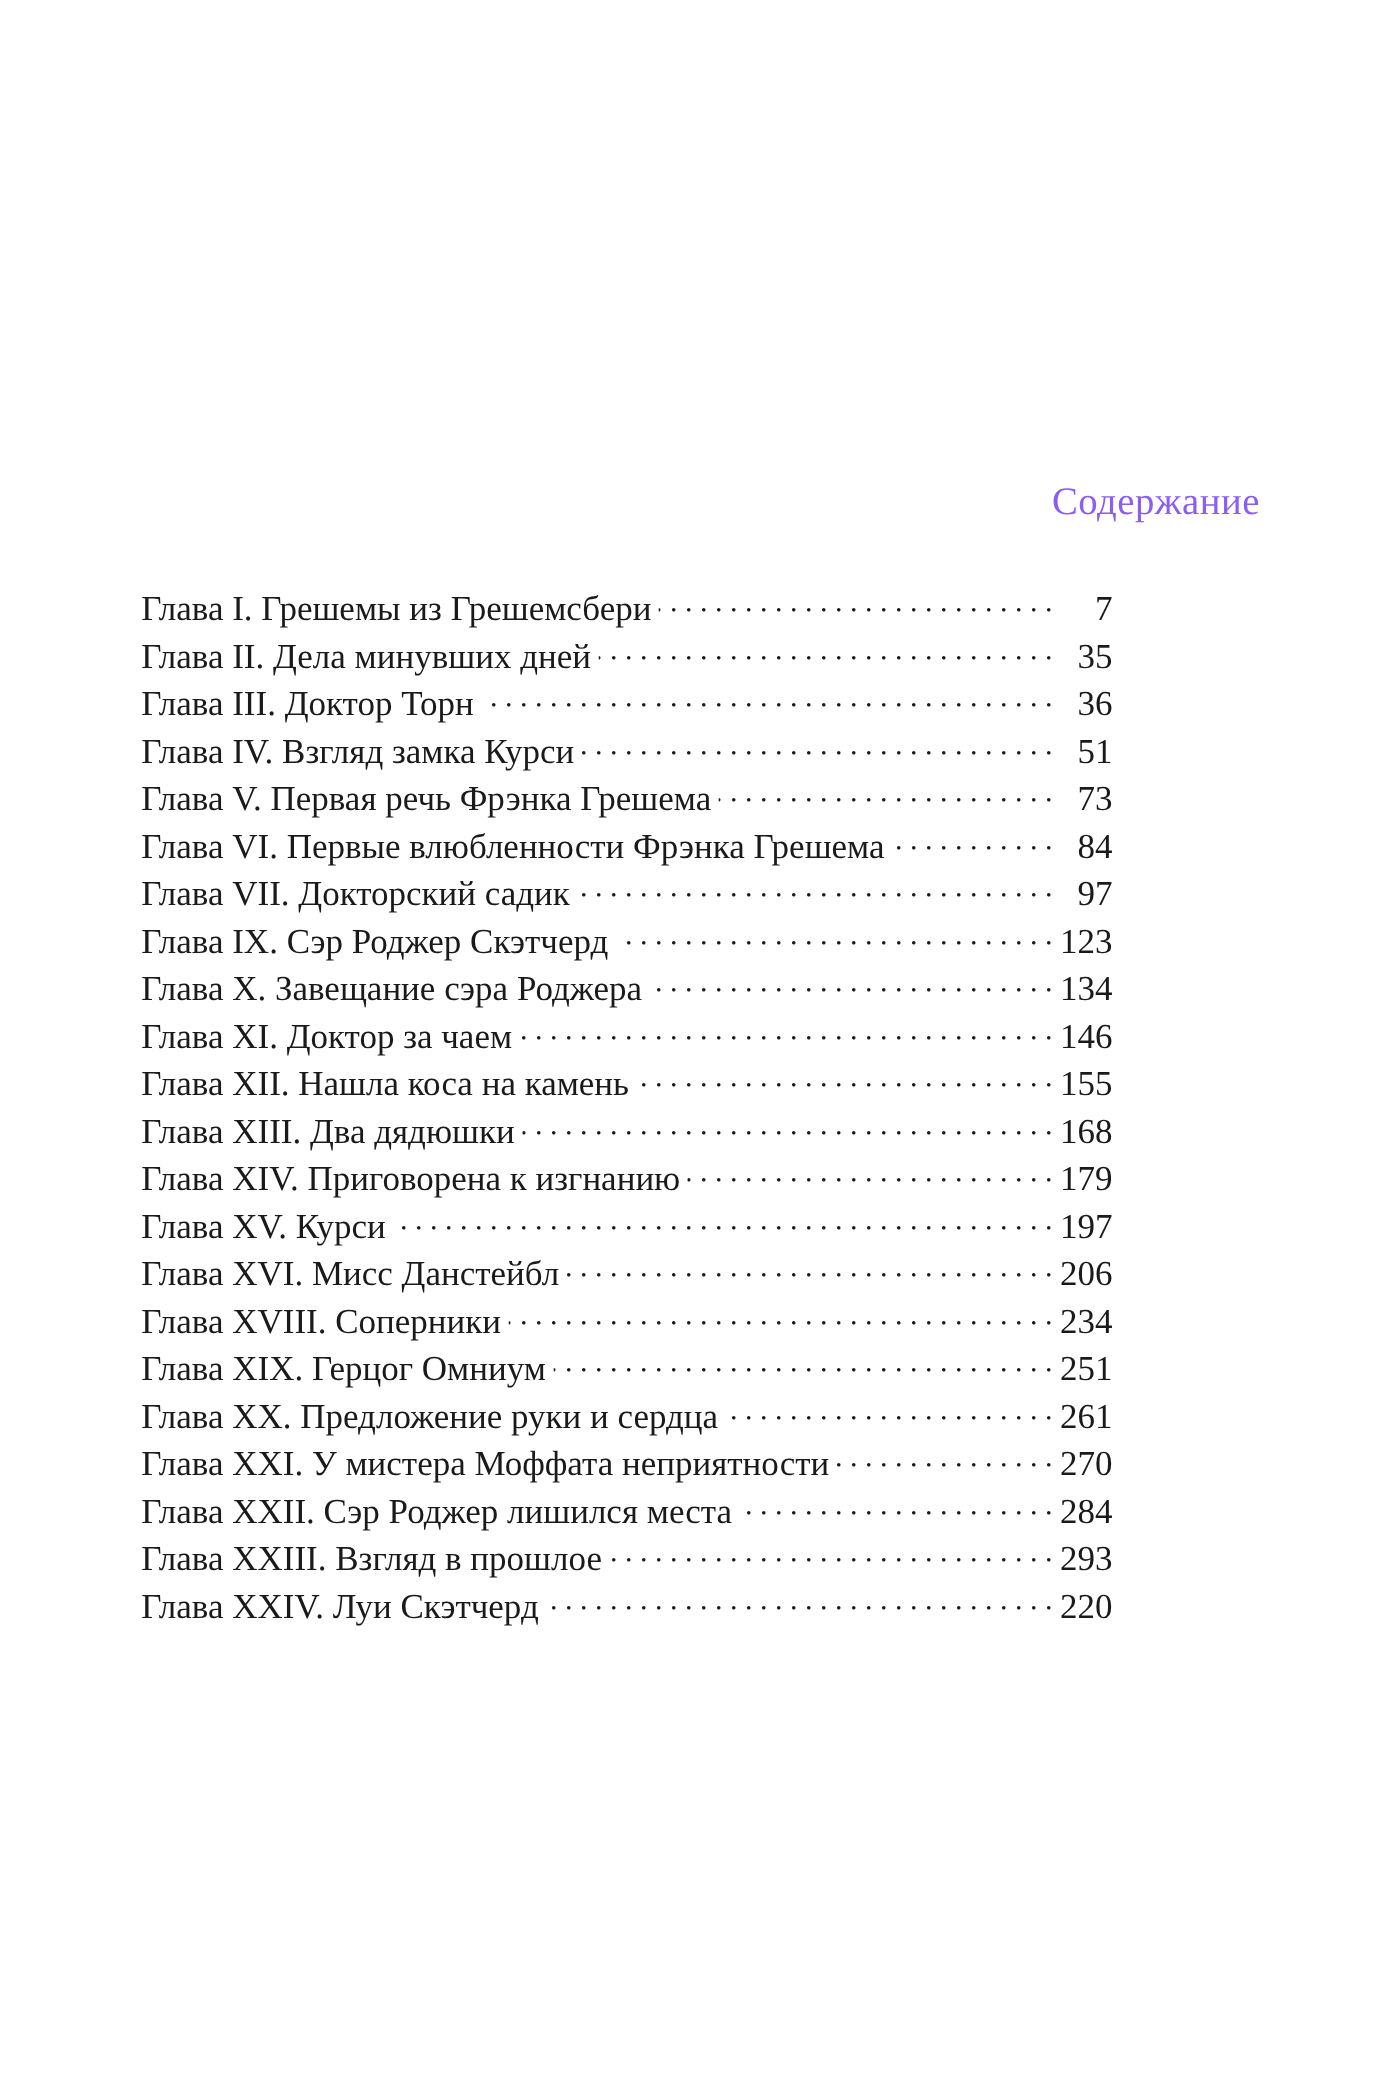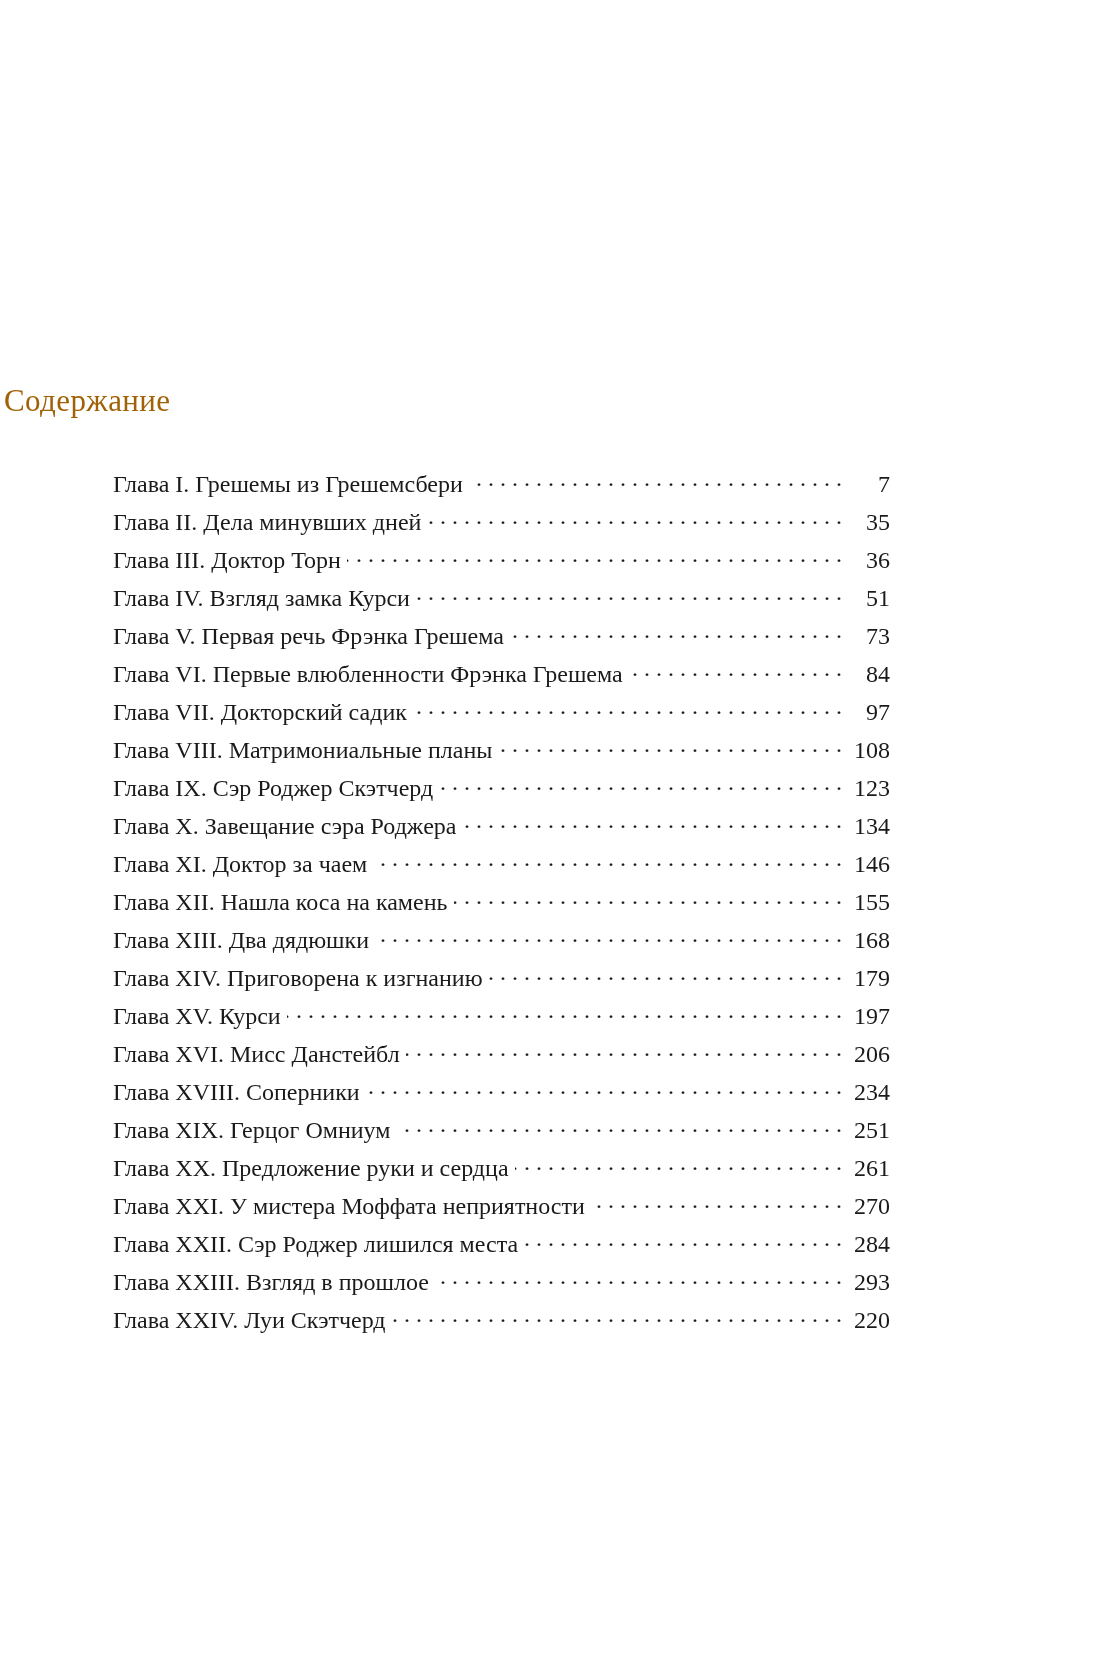--- a/index.html
+++ b/index.html
@@ -20,43 +20,43 @@
     position: absolute;
     left: 0;
     top: 0;
     width: 1100px;
     height: 1669px;
     background: #ffffff;
   }
 
   .toc-title {
     position: absolute;
-    left: 4px;
+    left: 16px;
     top: 383px;
     width: 992px;
-    text-align: left;
+    text-align: right;
     font-size: 31px;
     letter-spacing: 0.4px;
-    color: #a16207;
+    color: #8b5cf6;
     font-weight: 400;
   }
 
   .toc-list {
     position: absolute;
     left: 113px;
     top: 468px;
     width: 777px;
   }
 
   .toc-row {
     display: flex;
     align-items: baseline;
     width: 100%;
     height: 38px;
-    font-size: 24px;
+    font-size: 28px;
     color: #1a1a1c;
     white-space: nowrap;
   }
 
   .toc-label {
     flex: 0 0 auto;
     padding-right: 4px;
   }
 
   .toc-leader {
@@ -121,25 +121,20 @@
         <span class="toc-label">Глава VI. Первые влюбленности Фрэнка Грешема</span>
         <span class="toc-leader"></span>
         <span class="toc-page">84</span>
       </div>
       <div class="toc-row">
         <span class="toc-label">Глава VII. Докторский садик</span>
         <span class="toc-leader"></span>
         <span class="toc-page">97</span>
       </div>
       <div class="toc-row">
-        <span class="toc-label">Глава VIII. Матримониальные планы</span>
-        <span class="toc-leader"></span>
-        <span class="toc-page">108</span>
-      </div>
-      <div class="toc-row">
         <span class="toc-label">Глава IX. Сэр Роджер Скэтчерд</span>
         <span class="toc-leader"></span>
         <span class="toc-page">123</span>
       </div>
       <div class="toc-row">
         <span class="toc-label">Глава X. Завещание сэра Роджера</span>
         <span class="toc-leader"></span>
         <span class="toc-page">134</span>
       </div>
       <div class="toc-row">

